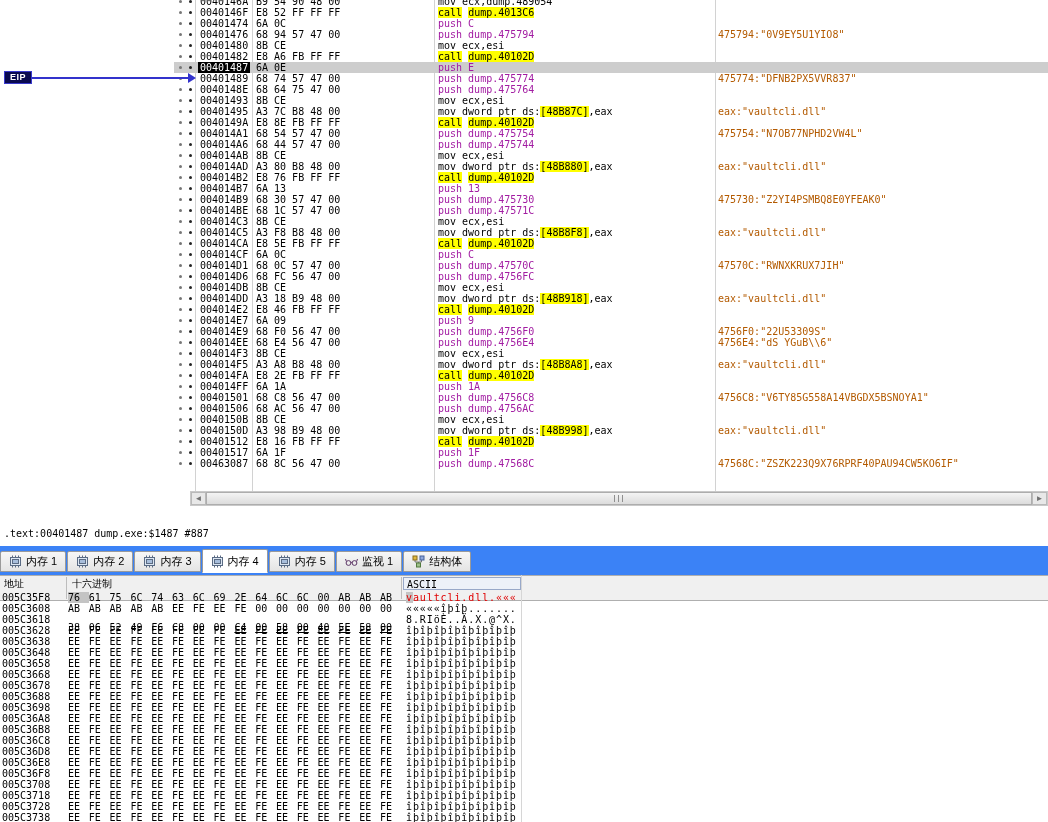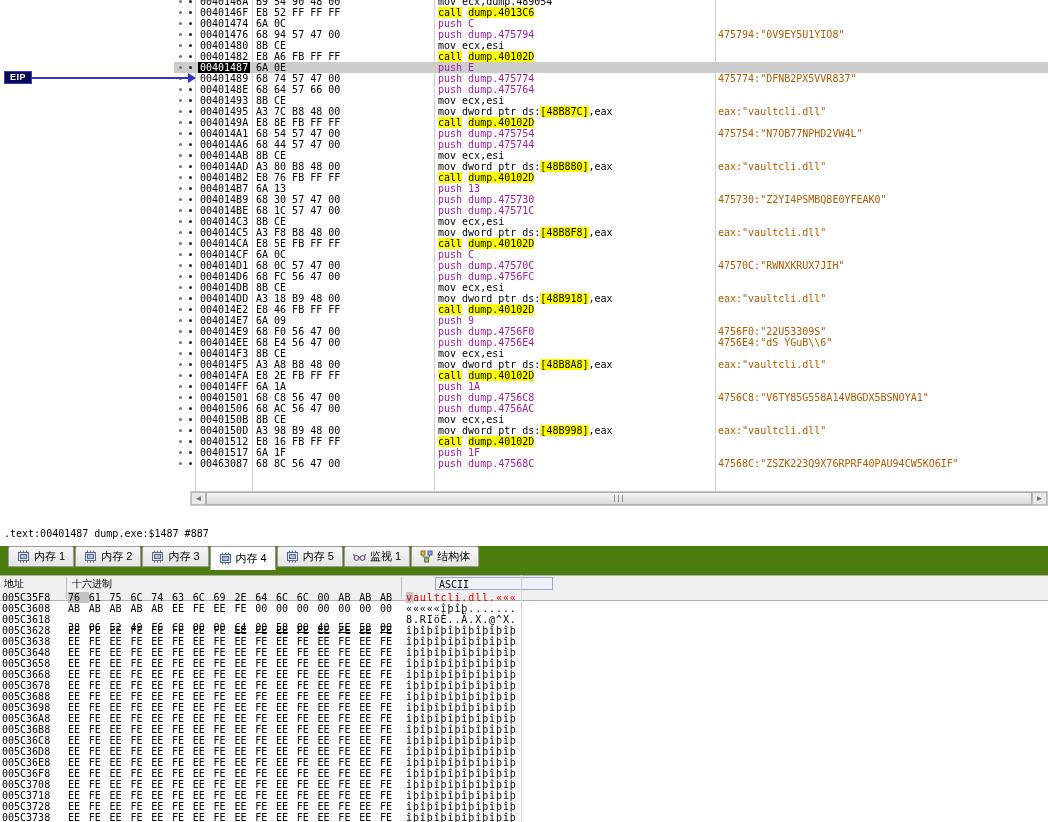--- a/index.html
+++ b/index.html
@@ -50,36 +50,36 @@
     font:8px var(--ui);display:flex;align-items:center;justify-content:center;flex:0 0 auto;}
   .sthumb{flex:1;height:13px;background:linear-gradient(#F4F4F4,#DCDCDC);border:1px solid #ADADAD;
     display:flex;align-items:center;justify-content:center;}
   .grip{width:10px;height:7px;
     background:repeating-linear-gradient(to right,#8F8F8F 0 1px,transparent 1px 4px);}
 
   
   #statusline{position:absolute;left:4px;top:528px;font-size:10px;color:#000;font-family:var(--mono);}
 
   
-  #tabs{position:absolute;left:0;top:546px;width:1048px;height:30px;background:#4d7c0f;
-    display:flex;align-items:flex-start;padding-left:8px;}
+  #tabs{position:absolute;left:0;top:546px;width:1048px;height:30px;background:#3b82f6;
+    display:flex;align-items:center;padding-left:0;}
   .tab{height:21px;display:flex;align-items:center;gap:4px;padding:0 8px;margin-right:1px;
     background:linear-gradient(#F7F7F7,#E4E4E4);border:1px solid #9A9A9A;border-radius:2px 2px 0 0;
     font:11px var(--ui);color:#000;cursor:default;}
   .tab.active{height:24px;background:#fff;border-bottom:1px solid #fff;position:relative;z-index:2;}
   .ticon{display:inline-flex;align-items:center;}
 
   
   #dump{position:absolute;left:0;top:575px;width:1048px;height:247px;background:#fff;}
   #dump-header{position:absolute;left:0;top:0;width:1048px;height:26px;background:#F0F0F0;
     border-top:1px solid #AFAFAF;border-bottom:1px solid #AFAFAF;font-size:10px;line-height:15px;}
   #dump-header .hcell{position:absolute;top:0;font-family:var(--ui);font-size:10px;color:#000;}
   #dump-header .hsep{position:absolute;top:1px;bottom:1px;width:1px;background:#BDBDBD;}
   #dump-header .ascii{left:403px;top:1px;height:13px;line-height:13px;width:118px;
-    border:1px solid #98A8C8;background:#EDF1F8;padding-left:3px;font-family:var(--mono);margin-left:32px;}
+    border:1px solid #98A8C8;background:#EDF1F8;padding-left:3px;font-family:var(--mono);}
   #dump-rows{position:absolute;left:0;top:17px;width:1048px;}
   .hrow{position:relative;height:11px;font-size:10px;line-height:11px;white-space:pre;padding-left:44px;}
   .hrow .daddr{position:absolute;left:2px;color:#000;}
   .hrow .dhex{position:absolute;left:68px;white-space:nowrap;}
   .hrow .dhex .byte{display:inline-block;width:20.8px;white-space:pre;color:#000;}
   .hrow .dascii{position:absolute;left:406px;letter-spacing:0.9px;color:#000;}
   .red{color:var(--red);}
   .sel{background:var(--sel);}
   .ul{text-decoration:underline;margin-top:8px;}
   #dump-vline{position:absolute;left:521px;top:575px;bottom:0;width:1px;background:#D6D6D6;}
@@ -96,21 +96,21 @@
     <div class="vsep" style="left:711px"></div>
     <div id="disasm-rows">
         <div class="drow"><span class="dot d1"></span><span class="dot d2"></span><span class="cell addr">0040146A</span><span class="cell bytes">B9 54 90 48 00</span><span class="cell instr"><span class="seg-k">mov ecx,dump.489054</span></span></div>
         <div class="drow"><span class="dot d1"></span><span class="dot d2"></span><span class="cell addr">0040146F</span><span class="cell bytes">E8 52 FF FF FF</span><span class="cell instr"><span class="seg-y">call</span><span class="seg-k"> </span><span class="seg-y">dump.4013C6</span></span></div>
         <div class="drow"><span class="dot d1"></span><span class="dot d2"></span><span class="cell addr">00401474</span><span class="cell bytes">6A 0C</span><span class="cell instr"><span class="seg-p">push C</span></span></div>
         <div class="drow"><span class="dot d1"></span><span class="dot d2"></span><span class="cell addr">00401476</span><span class="cell bytes">68 94 57 47 00</span><span class="cell instr"><span class="seg-p">push dump.475794</span></span><span class="cell cmt">475794:"0V9EY5U1YIO8"</span></div>
         <div class="drow"><span class="dot d1"></span><span class="dot d2"></span><span class="cell addr">00401480</span><span class="cell bytes">8B CE</span><span class="cell instr"><span class="seg-k">mov ecx,esi</span></span></div>
         <div class="drow"><span class="dot d1"></span><span class="dot d2"></span><span class="cell addr">00401482</span><span class="cell bytes">E8 A6 FB FF FF</span><span class="cell instr"><span class="seg-y">call</span><span class="seg-k"> </span><span class="seg-y">dump.40102D</span></span></div>
         <div class="drow eip"><span class="dot d1"></span><span class="dot d2"></span><span class="cell addr">00401487</span><span class="cell bytes">6A 0E</span><span class="cell instr"><span class="seg-p">push E</span></span></div>
         <div class="drow"><span class="dot d1"></span><span class="dot d2"></span><span class="cell addr">00401489</span><span class="cell bytes">68 74 57 47 00</span><span class="cell instr"><span class="seg-p">push dump.475774</span></span><span class="cell cmt">475774:"DFNB2PX5VVR837"</span></div>
-        <div class="drow"><span class="dot d1"></span><span class="dot d2"></span><span class="cell addr">0040148E</span><span class="cell bytes">68 64 57 66 00</span><span class="cell instr"><span class="seg-p">push dump.475764</span></span></div>
+        <div class="drow"><span class="dot d1"></span><span class="dot d2"></span><span class="cell addr">0040148E</span><span class="cell bytes">68 64 75 47 00</span><span class="cell instr"><span class="seg-p">push dump.475764</span></span></div>
         <div class="drow"><span class="dot d1"></span><span class="dot d2"></span><span class="cell addr">00401493</span><span class="cell bytes">8B CE</span><span class="cell instr"><span class="seg-k">mov ecx,esi</span></span></div>
         <div class="drow"><span class="dot d1"></span><span class="dot d2"></span><span class="cell addr">00401495</span><span class="cell bytes">A3 7C B8 48 00</span><span class="cell instr"><span class="seg-k">mov dword ptr ds:</span><span class="seg-y">[48B87C]</span><span class="seg-k">,eax</span></span><span class="cell cmt">eax:"vaultcli.dll"</span></div>
         <div class="drow"><span class="dot d1"></span><span class="dot d2"></span><span class="cell addr">0040149A</span><span class="cell bytes">E8 8E FB FF FF</span><span class="cell instr"><span class="seg-y">call</span><span class="seg-k"> </span><span class="seg-y">dump.40102D</span></span></div>
         <div class="drow"><span class="dot d1"></span><span class="dot d2"></span><span class="cell addr">004014A1</span><span class="cell bytes">68 54 57 47 00</span><span class="cell instr"><span class="seg-p">push dump.475754</span></span><span class="cell cmt">475754:"N7OB77NPHD2VW4L"</span></div>
         <div class="drow"><span class="dot d1"></span><span class="dot d2"></span><span class="cell addr">004014A6</span><span class="cell bytes">68 44 57 47 00</span><span class="cell instr"><span class="seg-p">push dump.475744</span></span></div>
         <div class="drow"><span class="dot d1"></span><span class="dot d2"></span><span class="cell addr">004014AB</span><span class="cell bytes">8B CE</span><span class="cell instr"><span class="seg-k">mov ecx,esi</span></span></div>
         <div class="drow"><span class="dot d1"></span><span class="dot d2"></span><span class="cell addr">004014AD</span><span class="cell bytes">A3 80 B8 48 00</span><span class="cell instr"><span class="seg-k">mov dword ptr ds:</span><span class="seg-y">[48B880]</span><span class="seg-k">,eax</span></span><span class="cell cmt">eax:"vaultcli.dll"</span></div>
         <div class="drow"><span class="dot d1"></span><span class="dot d2"></span><span class="cell addr">004014B2</span><span class="cell bytes">E8 76 FB FF FF</span><span class="cell instr"><span class="seg-y">call</span><span class="seg-k"> </span><span class="seg-y">dump.40102D</span></span></div>
         <div class="drow"><span class="dot d1"></span><span class="dot d2"></span><span class="cell addr">004014B7</span><span class="cell bytes">6A 13</span><span class="cell instr"><span class="seg-p">push 13</span></span></div>
         <div class="drow"><span class="dot d1"></span><span class="dot d2"></span><span class="cell addr">004014B9</span><span class="cell bytes">68 30 57 47 00</span><span class="cell instr"><span class="seg-p">push dump.475730</span></span><span class="cell cmt">475730:"Z2YI4PSMBQ8E0YFEAK0"</span></div>

